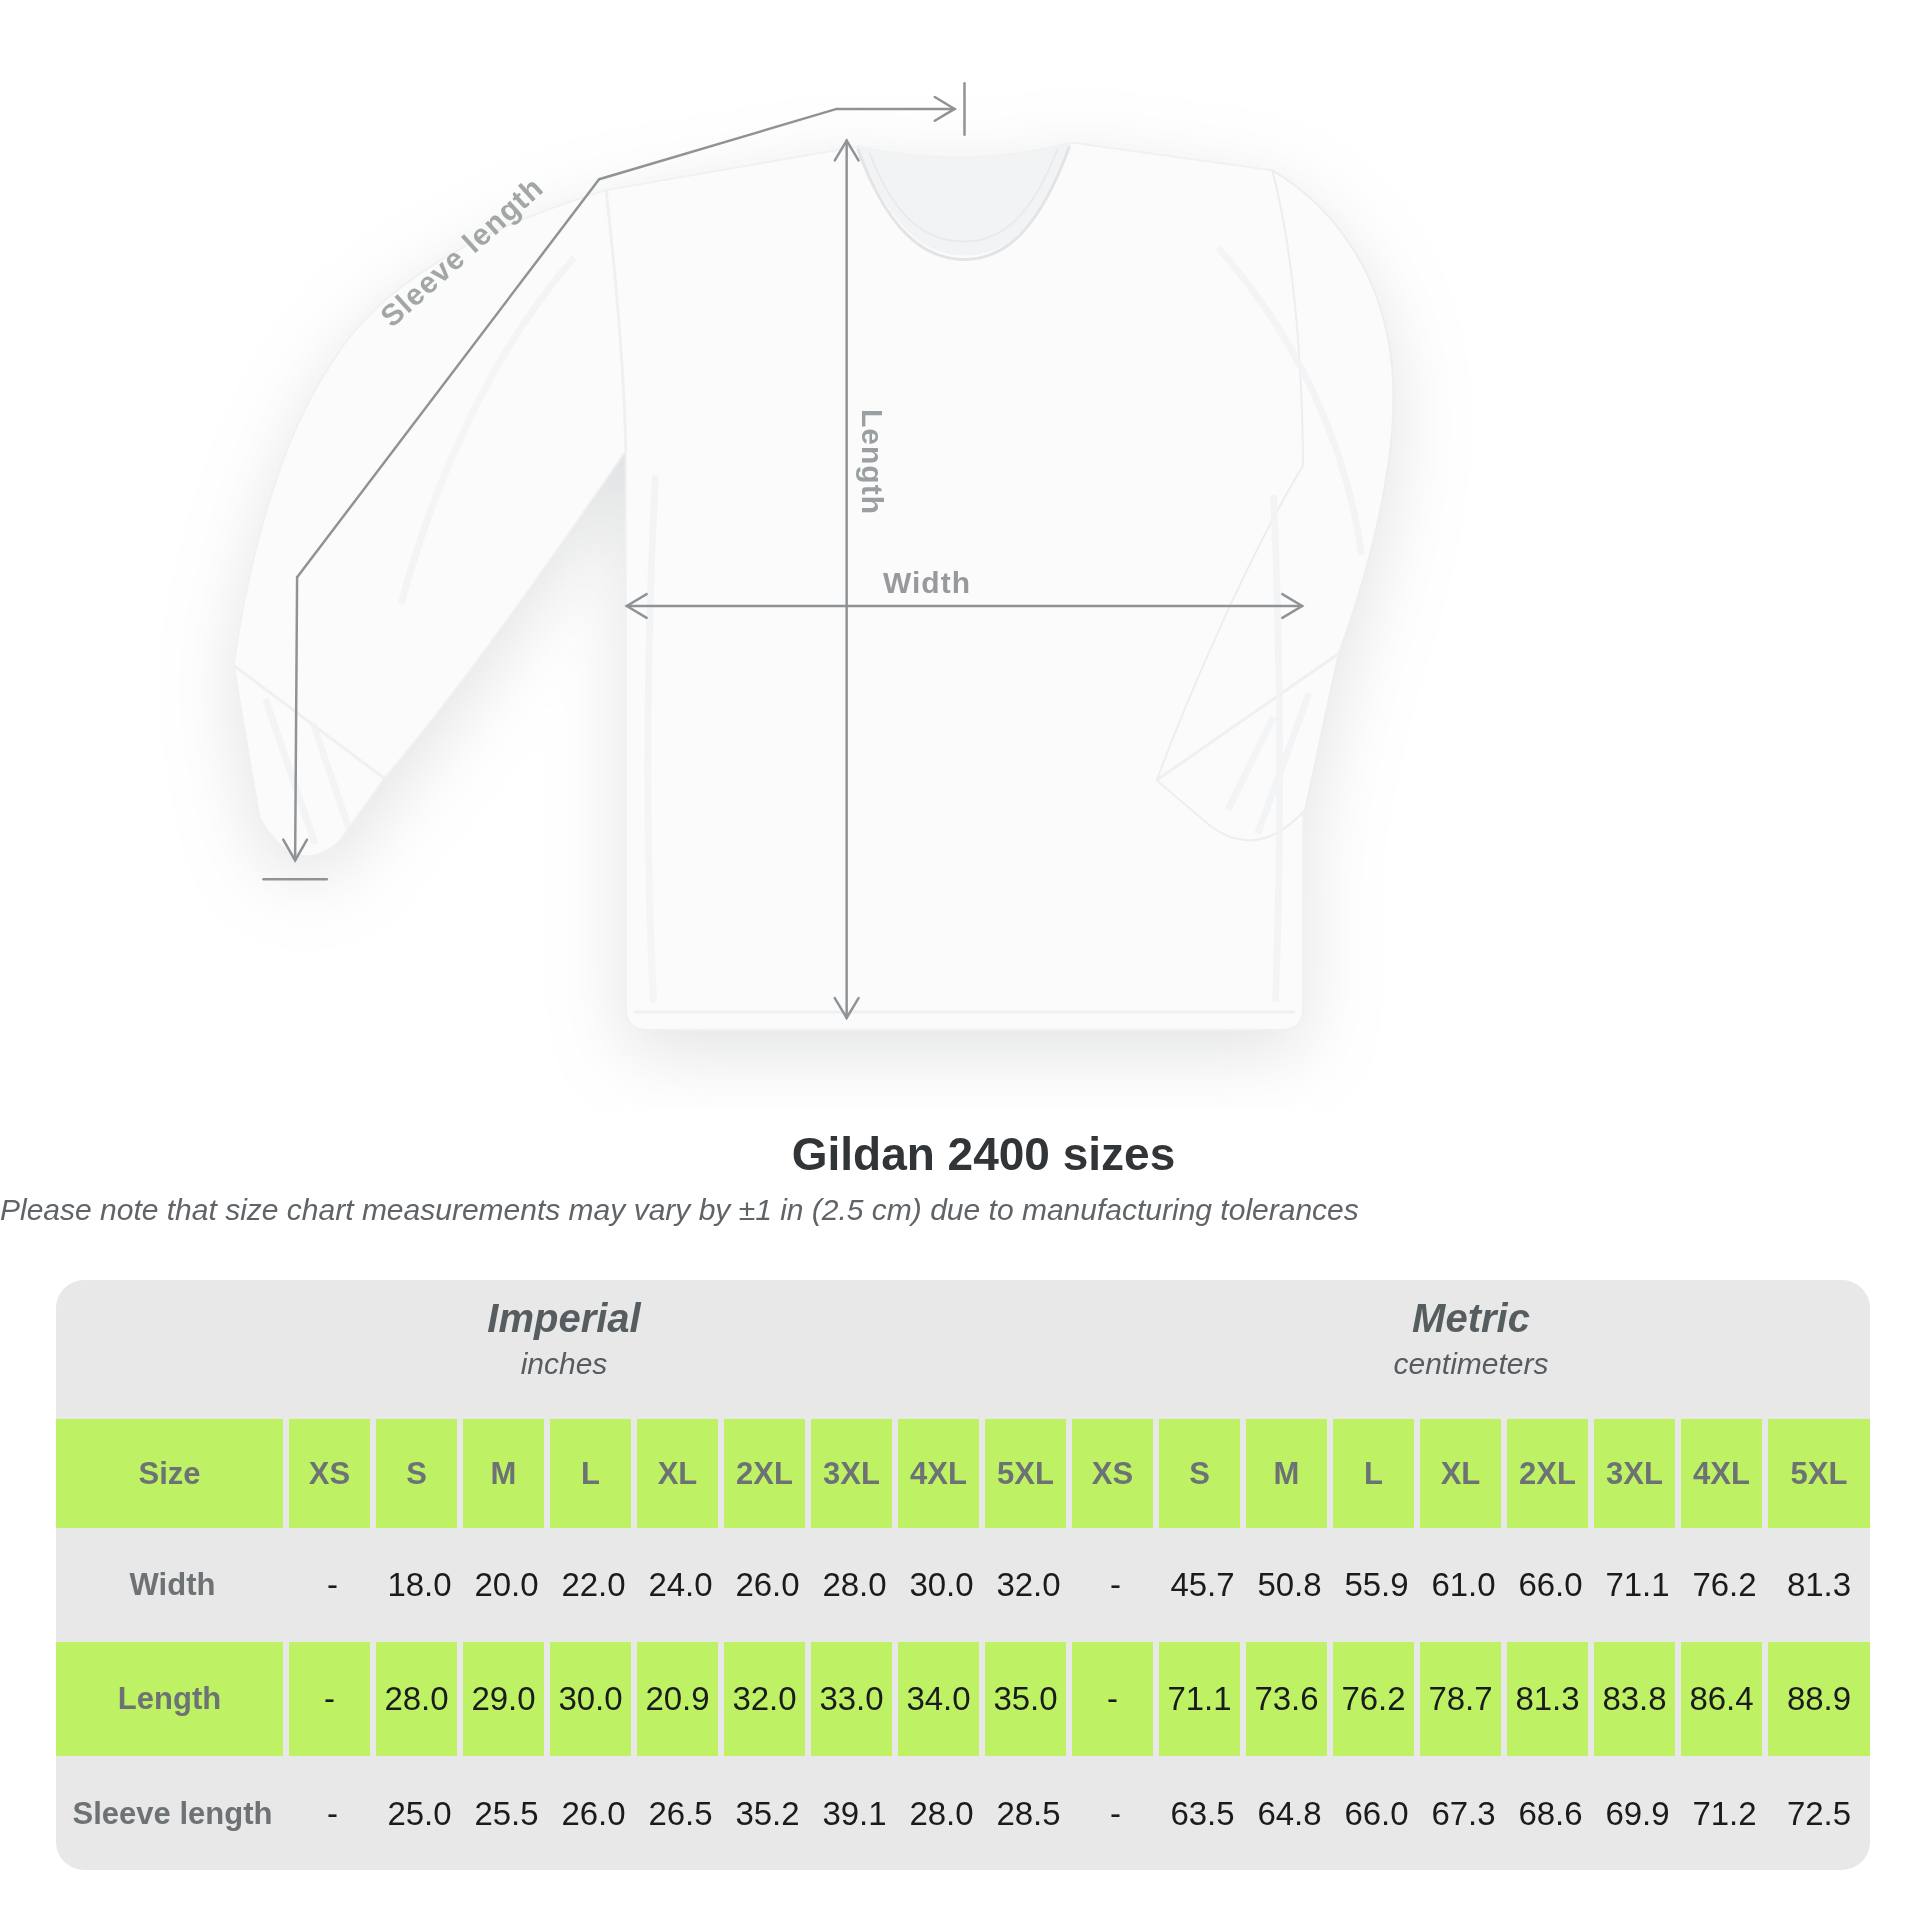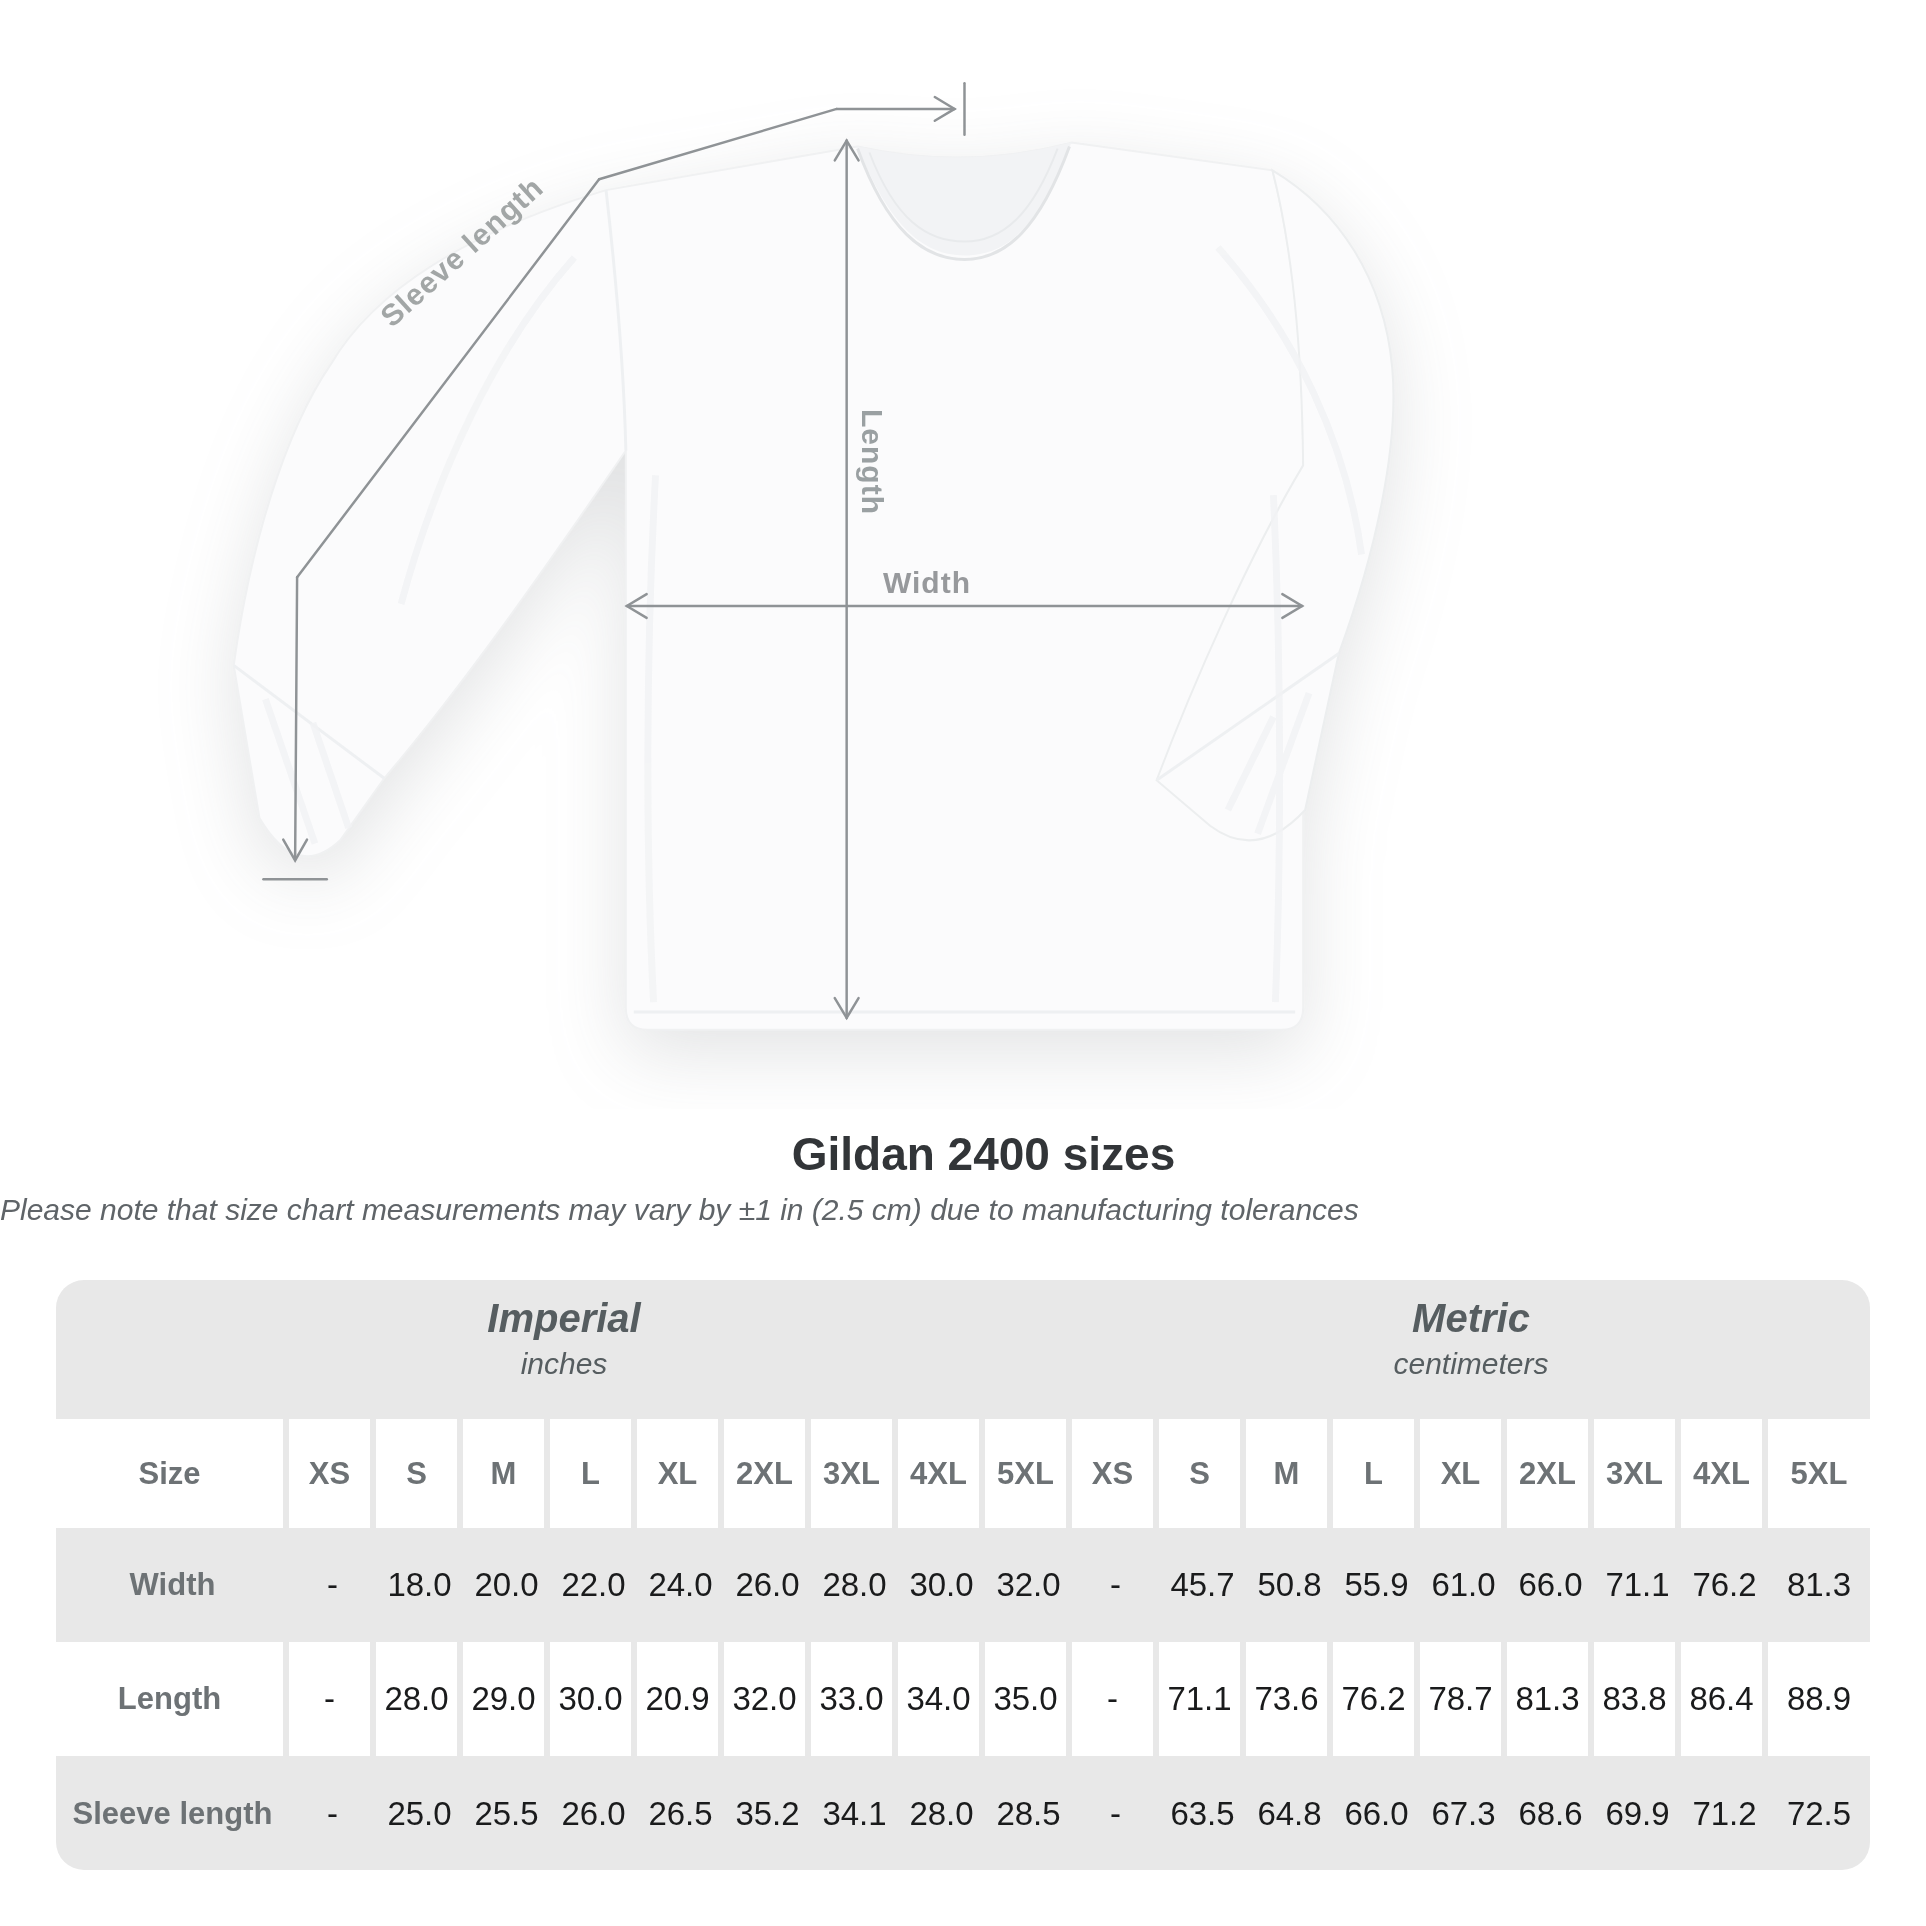--- a/index.html
+++ b/index.html
@@ -33,21 +33,21 @@
   }
   .grid{
     display:grid;width:100%;height:100%;box-sizing:border-box;
     grid-template-columns:233px repeat(17,87px) 1fr;
     grid-template-rows:139px 109px 114px 114px 115px;
   }
   .cell{
     display:flex;align-items:center;justify-content:center;
     box-sizing:border-box;min-width:0;
   }
-  .wcell{background:#ffffff;border-right:6px solid #e8e8e8;}
+  .wcell{background:#bef264;border-right:6px solid #e8e8e8;}
   .wcell.last{border-right:none;}
   .group-cell{flex-direction:column;justify-content:flex-start;padding-top:15px;}
   .group-name{font-size:40px;line-height:46px;font-weight:bold;font-style:italic;color:#565d60;}
   .group-unit{font-size:30px;line-height:34px;font-style:italic;color:#565d60;margin-top:6px;}
   .hdr{font-size:31px;font-weight:bold;color:#6d7275;}
   .rowlabel{font-size:31px;font-weight:bold;color:#6d7275;}
   .val{font-size:33px;color:#1a1b1c;}
 </style>
 </head>
 <body>
@@ -199,21 +199,21 @@
         <div class="cell wcell val">83.8</div>
         <div class="cell wcell val">86.4</div>
         <div class="cell wcell val last">88.9</div>
         <div class="cell rowlabel">Sleeve length</div>
         <div class="cell val">-</div>
         <div class="cell val">25.0</div>
         <div class="cell val">25.5</div>
         <div class="cell val">26.0</div>
         <div class="cell val">26.5</div>
         <div class="cell val">35.2</div>
-        <div class="cell val">34.1</div>
+        <div class="cell val">39.1</div>
         <div class="cell val">28.0</div>
         <div class="cell val">28.5</div>
         <div class="cell val">-</div>
         <div class="cell val">63.5</div>
         <div class="cell val">64.8</div>
         <div class="cell val">66.0</div>
         <div class="cell val">67.3</div>
         <div class="cell val">68.6</div>
         <div class="cell val">69.9</div>
         <div class="cell val">71.2</div>

